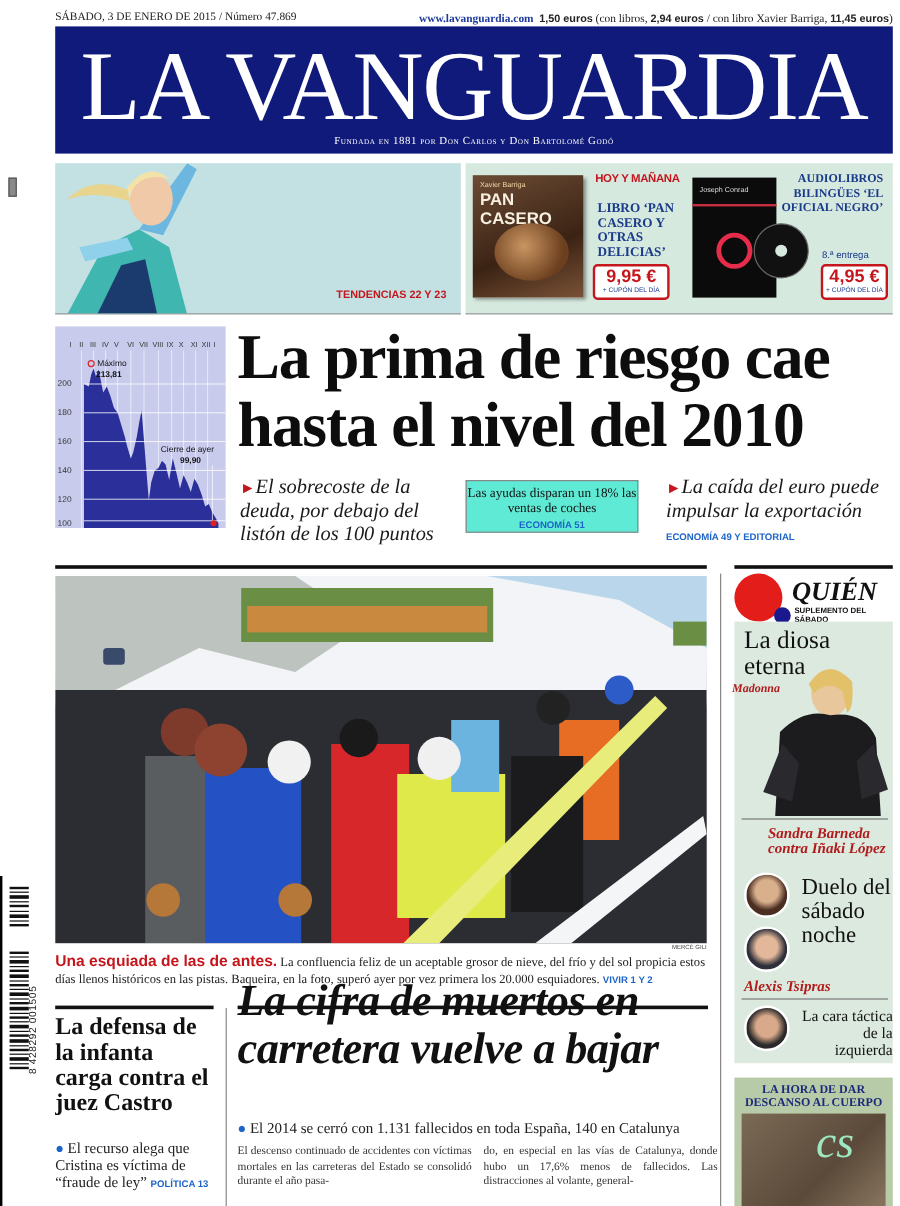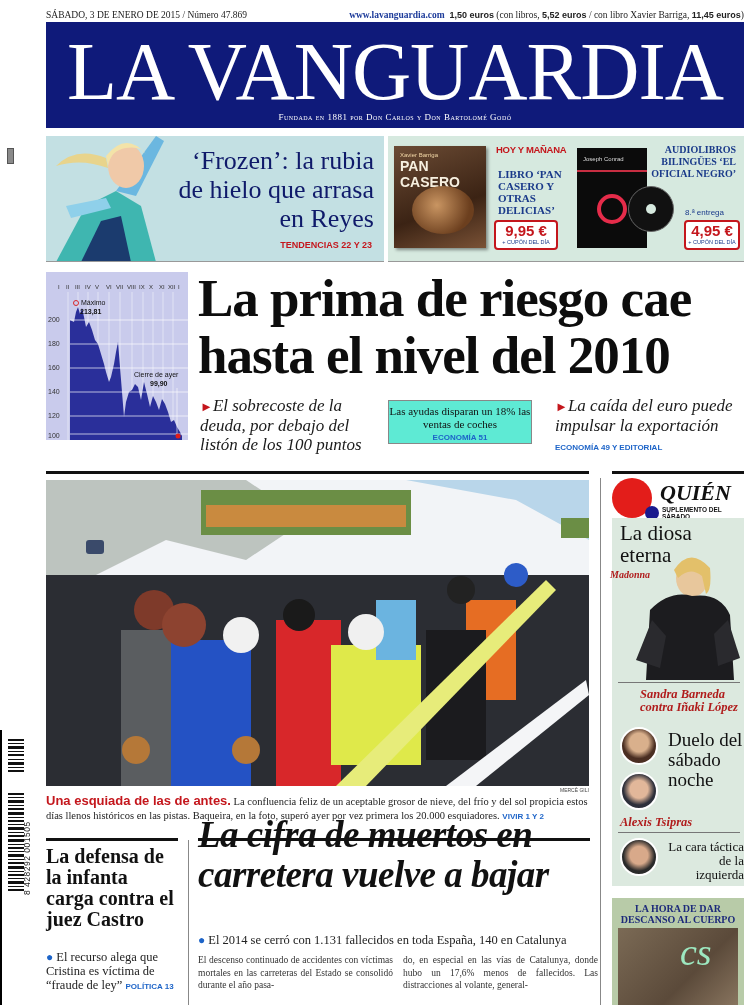--- a/index.html
+++ b/index.html
@@ -107,42 +107,41 @@
   .barnum { left: 22px; top: 795px; width: 12px; height: 100px; font-family: "Liberation Sans", sans-serif; font-size: 8.5px; writing-mode: vertical-rl; transform: rotate(180deg); color: #222; letter-spacing: 0.5px; }
   .edge { left: 0; top: 730px; width: 2px; height: 275px; background: #000; }
 </style>
 </head>
 <body>
 
 <div class="abs topline">
   <span class="date">SÁBADO, 3 DE ENERO DE 2015 / Número 47.869</span>
   <span class="right">
     <span class="url">www.lavanguardia.com</span>&nbsp;
-    <b>1,50 euros</b><span> (con libros, </span><b>5,52 euros</b><span> / con libro Xavier Barriga, </span><b>11,45 euros</b><span>)</span>
+    <b>1,50 euros</b><span> (con libros, </span><b>2,94 euros</b><span> / con libro Xavier Barriga, </span><b>11,45 euros</b><span>)</span>
   </span>
 </div>
 
 <div class="abs masthead">
   <div class="logo">LA VANGUARDIA</div>
   <div class="tagline">Fundada en 1881 por Don Carlos y Don Bartolomé Godó</div>
 </div>
 
 <div class="abs marker"></div>
 
 <div class="abs frozen">
   <svg class="elsa" viewBox="0 0 150 126">
     <path d="M10 126 L40 70 L70 55 L95 70 L110 126 Z" fill="#3fb6b0"></path>
     <path d="M35 126 L55 85 L75 80 L85 126 Z" fill="#1b3b6e"></path>
     <path d="M70 55 L110 0 L118 5 L90 60 Z" fill="#6bb7e0"></path>
     <path d="M20 70 L60 62 L65 72 L25 82 Z" fill="#8fd0ea"></path>
     <ellipse cx="80" cy="30" rx="18" ry="22" fill="#f0c9a8"></ellipse>
     <path d="M60 20 Q80 -5 100 18 Q95 10 80 12 Q65 14 62 30 Z" fill="#f3e3a8"></path>
     <path d="M60 22 Q30 10 10 30 Q35 22 62 32 Z" fill="#e8d48c"></path>
   </svg>
-  <div class="headline">‘Frozen’: la rubia de hielo que arrasa en Reyes</div>
   <div class="ref">TENDENCIAS 22 Y 23</div>
 </div>
 
 <div class="abs books">
   <div class="book1">
     <div class="t1">Xavier Barriga</div>
     <div class="t2">PAN CASERO</div>
     <div class="bread"></div>
   </div>
   <div class="hoy">HOY Y MAÑANA</div>

